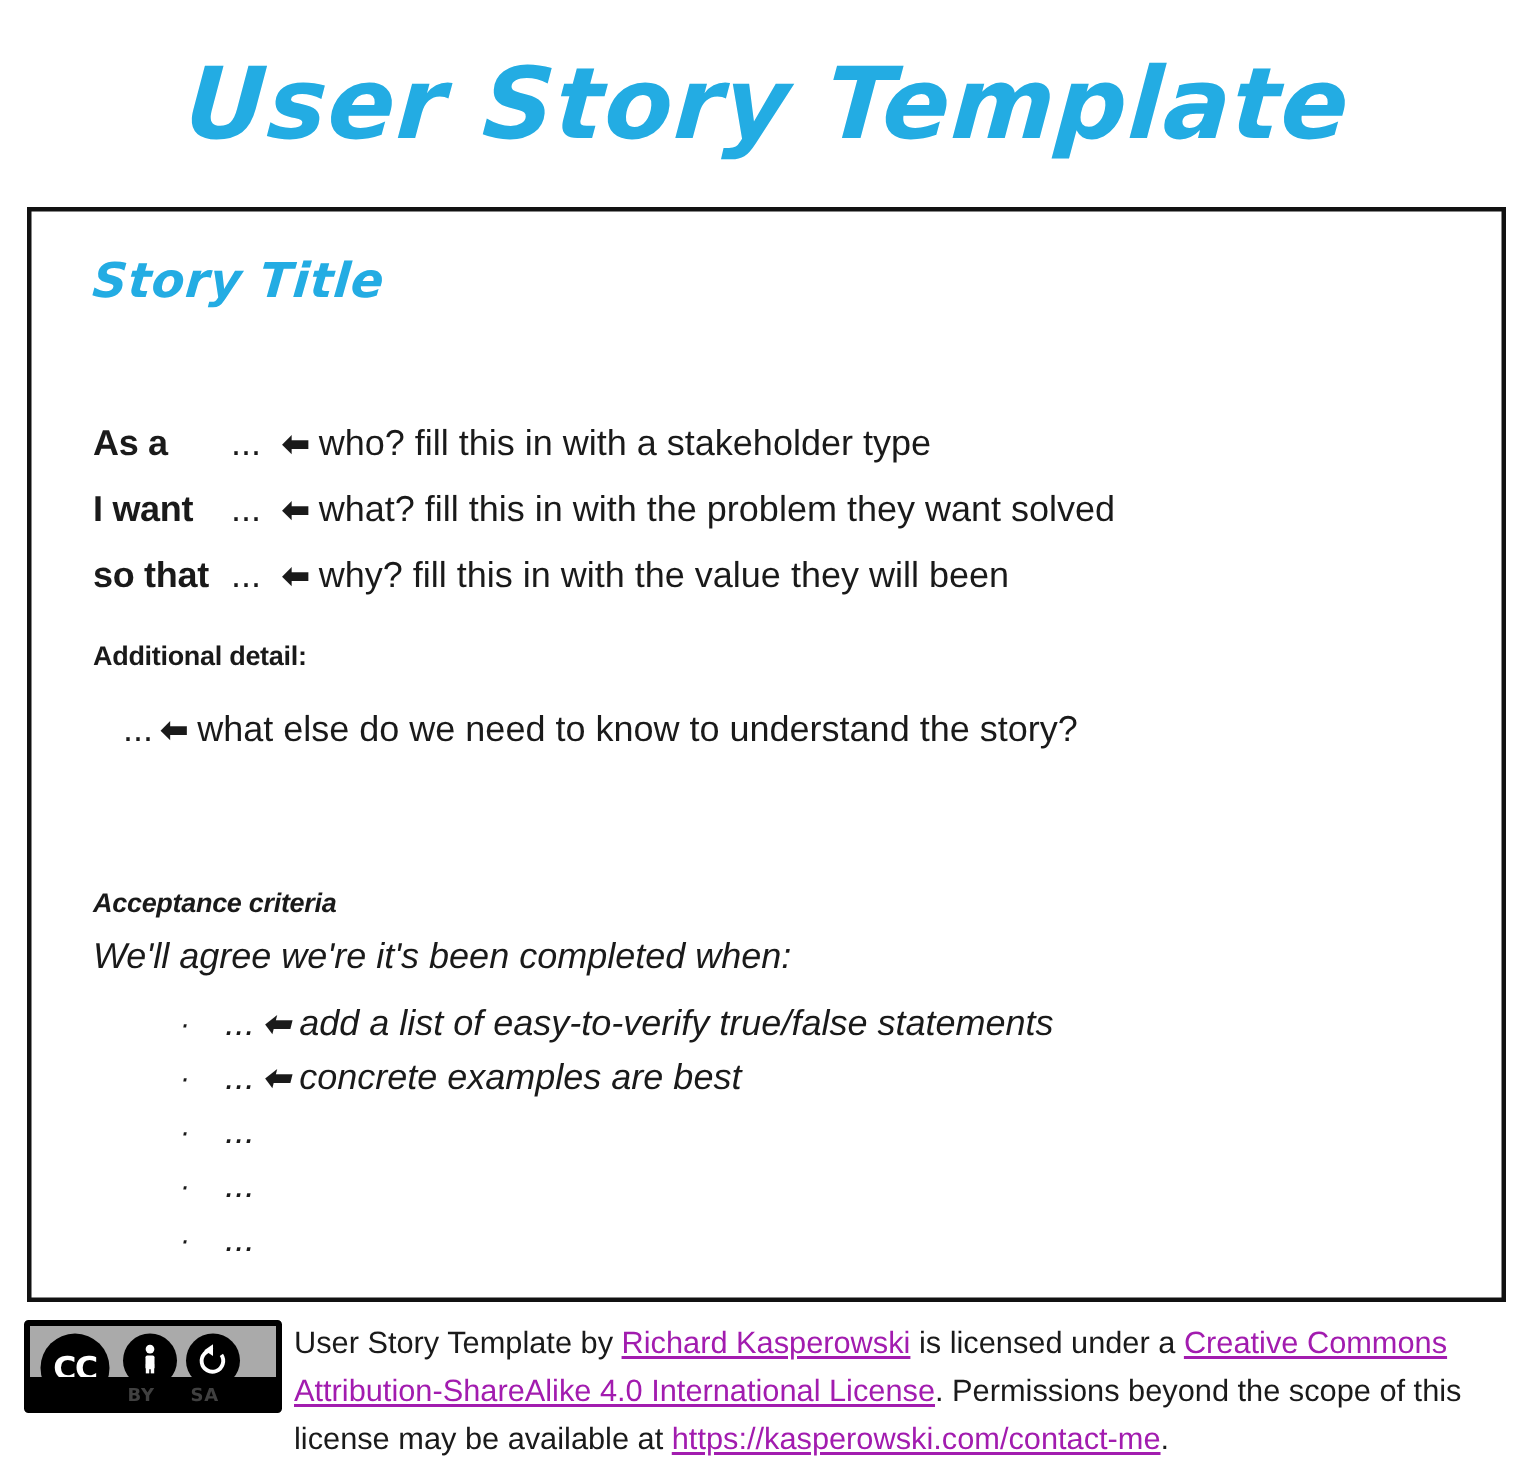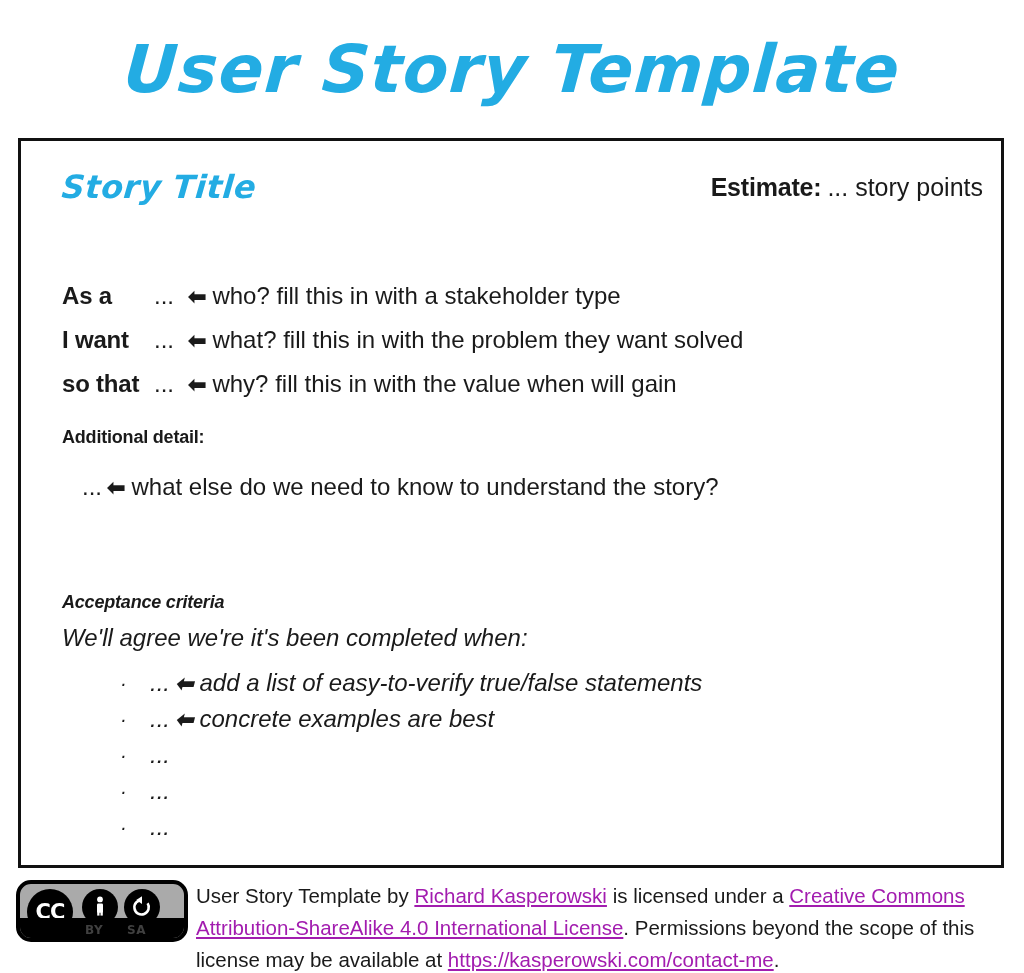--- a/index.html
+++ b/index.html
@@ -202,21 +202,21 @@
   }
 
   .cc-badge {
     position: absolute;
     left: 16px;
     top: 0;
     width: 172px;
     height: 62px;
     box-sizing: border-box;
     border: 4px solid #000000;
-    border-radius: 15px;
+    border-radius: 3px;
     background: #aaaaaa;
     overflow: hidden;
   }
   .cc-badge .strip {
     position: absolute;
     left: 0;
     bottom: 0;
     width: 100%;
     height: 20px;
     background: #000000;
@@ -281,23 +281,20 @@
 </head>
 <body>
 
 <div class="page-title">User Story Template</div>
 
 <div class="card">
   <div class="card-inner">
 
     <div class="story-head">
       <div class="story-title">Story Title</div>
-      <div class="estimate">
-        <span class="lbl">Estimate:</span><span class="val">... story points</span>
-      </div>
     </div>
 
     <div class="role-rows">
 
       <div class="role-row">
         <span class="lbl">As a</span>
         <span class="dots">...</span>
         <span class="arrow">⬅</span>
         <span class="hint">who? fill this in with a stakeholder type</span>
       </div>
@@ -306,21 +303,21 @@
         <span class="lbl">I want</span>
         <span class="dots">...</span>
         <span class="arrow">⬅</span>
         <span class="hint">what? fill this in with the problem they want solved</span>
       </div>
 
       <div class="role-row">
         <span class="lbl">so that</span>
         <span class="dots">...</span>
         <span class="arrow">⬅</span>
-        <span class="hint">why? fill this in with the value when will gain</span>
+        <span class="hint">why? fill this in with the value they will been</span>
       </div>
 
     </div>
 
     <div class="section" id="additional-detail">
       <div class="section-head">Additional detail:</div>
       <div class="section-line detail-line">
         <span>...</span><span class="arrow">⬅</span><span>what else do we need to know to understand the story?</span>
       </div>
     </div>

